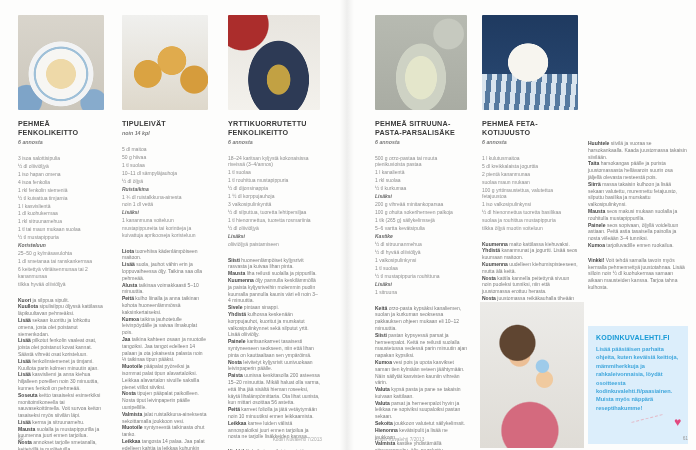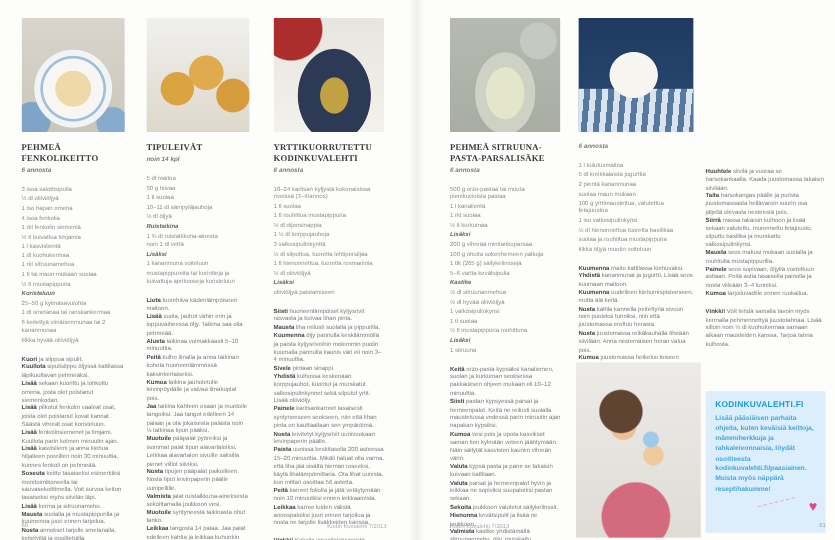--- a/index.html
+++ b/index.html
@@ -34,21 +34,21 @@
     radial-gradient(ellipse at 48% 50%, #f7f5ef 0 28%, rgba(0,0,0,0) 29%),
     repeating-linear-gradient(95deg, #d9e4ee 0 5px, #55799f 5px 10px) left bottom/100% 38% no-repeat,
     linear-gradient(180deg,#1f3a60,#2a4a74);}
   .p-family{position:absolute;left:480px;top:302px;width:104px;height:146px;background:
     radial-gradient(circle at 36% 28%, #5f4531 0 14%, rgba(0,0,0,0) 15%),
     radial-gradient(circle at 38% 37%, #ecbf96 0 9%, rgba(0,0,0,0) 10%),
     radial-gradient(circle at 60% 44%, #9ecbea 0 6%, rgba(0,0,0,0) 7%),
     radial-gradient(circle at 62% 53%, #f0ca9f 0 8%, rgba(0,0,0,0) 9%),
     radial-gradient(circle at 48% 88%, #d46a7e 0 20%, rgba(0,0,0,0) 21%),
     linear-gradient(180deg,#ecebe8,#dfdcd6);}
-  h2.rtitle{font-family:Liberation Serif, serif;font-size:7.2px;line-height:1.25;
+  h2.rtitle{font-family:Liberation Sans, sans-serif;font-size:7.2px;line-height:1.25;
             letter-spacing:.2px;color:#3a3a3a;font-weight:bold;margin-bottom:2px;}
   .yield{font-size:5.3px;font-style:italic;font-weight:bold;color:#7b7b7b;margin-bottom:9px;}
   ul.ing{list-style:none;margin-bottom:8px;}
   ul.ing li{font-size:5px;line-height:1.36;padding:.6px 0;color:#8e8e8e;}
   ul.ing li.head{font-weight:bold;font-style:italic;color:#666;}
   .steps p{font-size:5px;line-height:1.36;color:#7d7d7d;}
   .steps b, .vinkki b{color:#474747;}
   p.vinkki{font-size:5px;line-height:1.36;color:#7d7d7d;margin-top:8px;}
   .promo{position:absolute;left:588px;top:326px;width:100px;height:118px;background:#dceefb;padding:8px;}
   .promo h3{font-size:7px;color:#189ad6;letter-spacing:.2px;margin-bottom:4px;font-weight:bold;}
@@ -132,21 +132,21 @@
       <p><b>Muotoile</b> <span>pääpalat pyöreiksi ja isommat palat tipun alavartaloiksi. Leikkaa alavartalon sivuille saksilla pienet viillot siiviksi.</span></p>
       <p><b>Nosta</b> <span>tipujen pääpalat paikoilleen. Nosta tiput leivinpaperin päälle uunipellille.</span></p>
       <p><b>Valmista</b> <span>jalat ruistalkkuna-aineksesta sekoittamalla joukkoon vesi.</span></p>
       <p><b>Muotoile</b> <span>syntyneestä taikinasta ohut tanko.</span></p>
       <p><b>Leikkaa</b> <span>tangosta 14 palaa. Jaa palat edelleen kahtia ja leikkaa kuhunkin tangon toiseen päähän kolme ”varvasta”. Paina jalat kiinni tipuihin.</span></p>
     </div>
 </section>
 
 <section class="col" id="c3">
   <div class="photo p-lamb"></div>
-  <h2 class="rtitle">YRTTIKUORRUTETTU KODINKUVALEHTI</h2>
+  <h2 class="rtitle">YRTTIKUORRUTETTU FENKOLIKEITTO</h2>
   <div class="yield">6 annosta</div>
   <ul class="ing">
 
   <li>18–24 karitsan kyljystä kokonaisissa riveissä (3–4/annos)</li>
       <li>1 tl suolaa</li>
       <li>1 tl rouhittua mustapippuria</li>
       <li>½ dl dijonsinappia</li>
       <li>1 ½ dl korppujauhoja</li>
       <li>3 valkosipulinkynttä</li>
       <li>½ dl silputtua, tuoretta lehtipersiljaa</li>
@@ -204,20 +204,21 @@
       <p><b>Valuta</b> <span>parsat ja herneenpalot hyvin ja leikkaa ne sopiviksi suupaloiksi pastan sekaan.</span></p>
       <p><b>Sekoita</b> <span>joukkoon valutetut säilykelinssit.</span></p>
       <p><b>Hienonna</b> <span>kevätsipulit ja lisää ne joukkoon.</span></p>
       <p><b>Valmista</b> <span>kastike yhdistämällä sitruunanmehu, öljy, murskattu valkosipuli, suola ja pippuri.</span></p>
     </div>
 
 </section>
 
 <section class="col" id="c5">
   <div class="photo p-feta"></div>
+  <h2 class="rtitle">PEHMEÄ FETA-KOTIJUUSTO</h2>
   <div class="yield">6 annosta</div>
   <ul class="ing">
 
   <li>1 l kulutusmaitoa</li>
       <li>5 dl kreikkalaista jogurttia</li>
       <li>2 pientä kananmunaa</li>
       <li>suolaa maun mukaan</li>
       <li>100 g yrttimaustettua, valutettua fetajuustoa</li>
       <li>1 iso valkosipulinkynsi</li>
       <li>½ dl hienonnettua tuoretta basilikaa</li>

